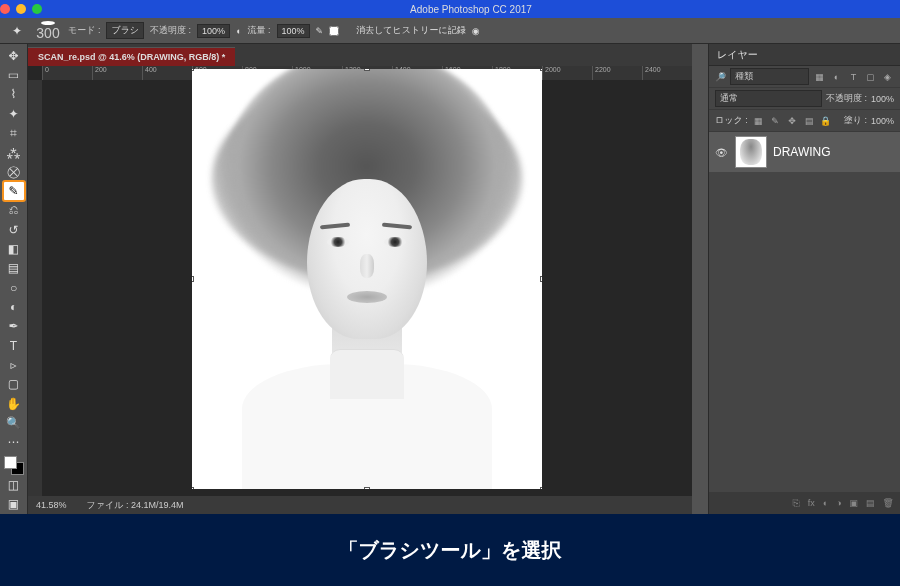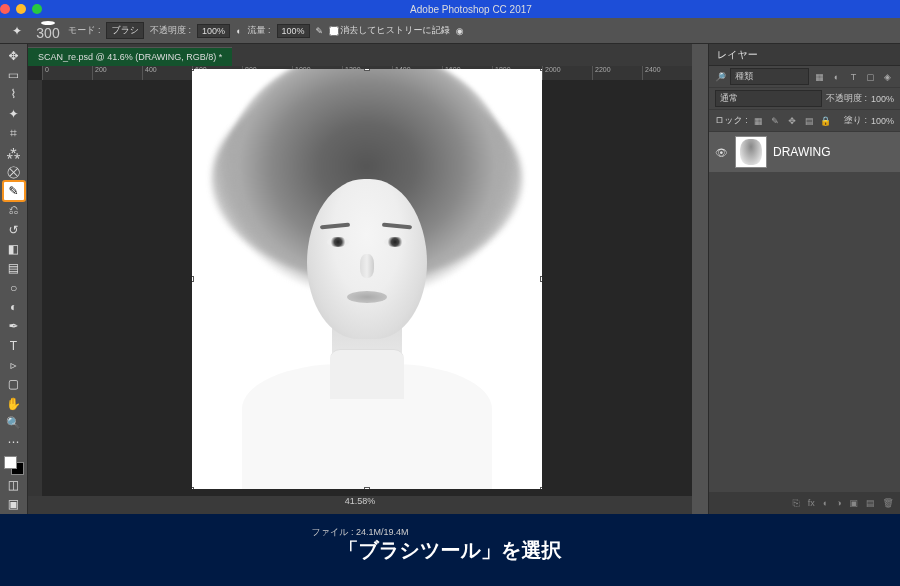--- a/index.html
+++ b/index.html
@@ -9,32 +9,32 @@
 .traffic { display: flex; gap: 6px; }
 .tl { width: 10px; height: 10px; border-radius: 50%; }
 .tl.r { background: #ff5f57; } .tl.y { background: #ffbd2e; } .tl.g { background: #28c940; }
 .title { flex: 1; text-align: center; color: #ddd; font-size: 10px; }
 .optbar { height: 26px; background: #535353; border-bottom: 1px solid #2a2a2a; display: flex; align-items: center; padding: 0 6px; gap: 6px; font-size: 9px; color: #ddd; }
 .optbar .brush-preview { width: 28px; height: 20px; display: flex; flex-direction: column; align-items: center; justify-content: center; }
 .optbar .circle { width: 14px; height: 14px; border-radius: 50%; background: #fff; }
 .optbar .bsize { font-size: 14px; color: #ccc; }
 .optbar .lbl { color: #ccc; }
 .optbar .sel { background: #3a3a3a; border: 1px solid #2a2a2a; padding: 1px 4px; font-size: 9px; color: #ddd; }
-.optbar .chk { display: flex; align-items: center; gap: 1px; }
+.optbar .chk { display: flex; align-items: center; gap: 17px; }
 .optbar input[type=checkbox] { width: 10px; height: 10px; }
 .main { flex: 1; display: flex; min-height: 0; }
 .toolbar { width: 28px; background: #535353; border-right: 1px solid #2a2a2a; display: flex; flex-direction: column; align-items: center; padding-top: 2px; gap: 0; }
 .tool { width: 22px; height: 20px; display: flex; align-items: center; justify-content: center; color: #ddd; font-size: 12px; cursor: pointer; border-radius: 2px; }
 .tool.active { background: #fff; color: #000; outline: 2px solid #f7931e; outline-offset: -1px; }
 .swatch { width: 20px; height: 20px; position: relative; margin-top: 4px; }
 .swatch .fg { position: absolute; width: 13px; height: 13px; background: #fff; border: 1px solid #888; top: 0; left: 0; }
 .swatch .bg { position: absolute; width: 13px; height: 13px; background: #000; border: 1px solid #888; bottom: 0; right: 0; }
 .doc { flex: 1; display: flex; flex-direction: column; background: #262626; min-width: 0; }
 .tabbar { height: 22px; background: #3a3a3a; display: flex; align-items: flex-end; }
-.tab { background: #14532d; color: #ddd; font-size: 9px; padding: 4px 10px; border-top: 1px solid #555; }
+.tab { background: #7f1d1d; color: #ddd; font-size: 9px; padding: 4px 10px; border-top: 1px solid #555; font-weight: bold; }
 .canvas-wrap { flex: 1; position: relative; overflow: hidden; }
 .ruler-h { position: absolute; top: 0; left: 14px; right: 0; height: 14px; background: #353535; display: flex; font-size: 7px; color: #aaa; overflow: hidden; }
 .ruler-h span { width: 50px; flex-shrink: 0; border-left: 1px solid #555; padding-left: 2px; }
 .ruler-v { position: absolute; top: 14px; left: 0; width: 14px; bottom: 0; background: #353535; }
 .canvas { position: absolute; top: 14px; left: 14px; right: 0; bottom: 18px; background: #262626; display: flex; align-items: center; justify-content: center; }
 .artboard { width: 350px; height: 420px; background: #fff; position: relative; overflow: hidden; }
 .portrait { position: absolute; inset: 0; }
 .hair { position: absolute; top: -20px; left: 30px; width: 290px; height: 260px; background: radial-gradient(ellipse 160px 140px at 50% 45%, #555 0%, #666 30%, #888 60%, #aaa 80%, transparent 95%); border-radius: 50% 50% 40% 40%; filter: blur(2px); }
 .hair2 { position: absolute; top: 10px; left: 20px; width: 310px; height: 200px; background: radial-gradient(ellipse at 50% 30%, transparent 30%, #777 50%, #999 70%, transparent 90%); border-radius: 50%; filter: blur(3px); opacity: 0.7; }
 .face { position: absolute; top: 110px; left: 115px; width: 120px; height: 160px; background: radial-gradient(ellipse at 50% 35%, #f5f5f5 0%, #eee 40%, #ddd 70%, #ccc 90%); border-radius: 50% 50% 45% 45% / 55% 55% 50% 50%; }
@@ -45,21 +45,21 @@
 .nose { position: absolute; top: 185px; left: 168px; width: 14px; height: 24px; background: linear-gradient(90deg, #ddd, #eee, #ccc); border-radius: 40%; }
 .lips { position: absolute; top: 222px; left: 155px; width: 40px; height: 12px; background: radial-gradient(ellipse, #aaa, #ccc); border-radius: 50%; }
 .neck { position: absolute; top: 255px; left: 140px; width: 70px; height: 60px; background: linear-gradient(180deg, #ddd, #eee); }
 .shirt { position: absolute; top: 295px; left: 50px; width: 250px; height: 150px; background: #f8f8f8; border-radius: 40% 40% 0 0 / 30% 30% 0 0; }
 .collar { position: absolute; top: 280px; left: 138px; width: 74px; height: 50px; background: #f0f0f0; border-radius: 10px 10px 0 0; border-top: 1px solid #ddd; }
 .handles { position: absolute; inset: -4px; pointer-events: none; }
 .handle { position: absolute; width: 6px; height: 6px; background: #fff; border: 1px solid #555; }
 .handle.tl2 { top: 0; left: 0; } .handle.tr2 { top: 0; right: 0; } .handle.bl2 { bottom: 0; left: 0; } .handle.br2 { bottom: 0; right: 0; }
 .handle.tm { top: 0; left: 50%; margin-left: -3px; } .handle.bm { bottom: 0; left: 50%; margin-left: -3px; }
 .handle.ml { left: 0; top: 50%; margin-top: -3px; } .handle.mr { right: 0; top: 50%; margin-top: -3px; }
-.status { height: 18px; background: #3a3a3a; display: flex; align-items: center; padding: 0 8px; gap: 20px; font-size: 9px; color: #ccc; flex-direction: column; }
+.status { height: 18px; background: #3a3a3a; display: flex; align-items: center; padding: 0 8px; gap: 20px; font-size: 9px; color: #ccc; }
 .panels { width: 192px; background: #454545; border-left: 1px solid #2a2a2a; display: flex; flex-direction: column; margin-left: 16px; }
 .panel-tab { height: 22px; background: #3a3a3a; display: flex; align-items: center; padding: 0 8px; font-size: 10px; color: #ddd; border-bottom: 1px solid #2a2a2a; }
 .panel-row { height: 22px; display: flex; align-items: center; padding: 0 6px; font-size: 9px; color: #ccc; gap: 4px; border-bottom: 1px solid #3a3a3a; }
 .panel-row .sel2 { background: #3a3a3a; border: 1px solid #2a2a2a; padding: 1px 4px; flex: 1; font-size: 9px; }
 .panel-row .mini { width: 13px; height: 13px; display: flex; align-items: center; justify-content: center; color: #aaa; font-size: 9px; }
 .layer-list { flex: 1; background: #454545; }
 .layer { display: flex; align-items: center; padding: 4px 6px; gap: 6px; background: #5a5a5a; }
 .layer .eye2 { width: 14px; font-size: 10px; color: #ddd; }
 .layer .thumb { width: 32px; height: 32px; background: #fff; border: 1px solid #888; display: flex; align-items: center; justify-content: center; }
 .layer .thumb-inner { width: 22px; height: 26px; background: radial-gradient(ellipse at 50% 30%, #888, #ccc 60%, #fff); border-radius: 40%; }

